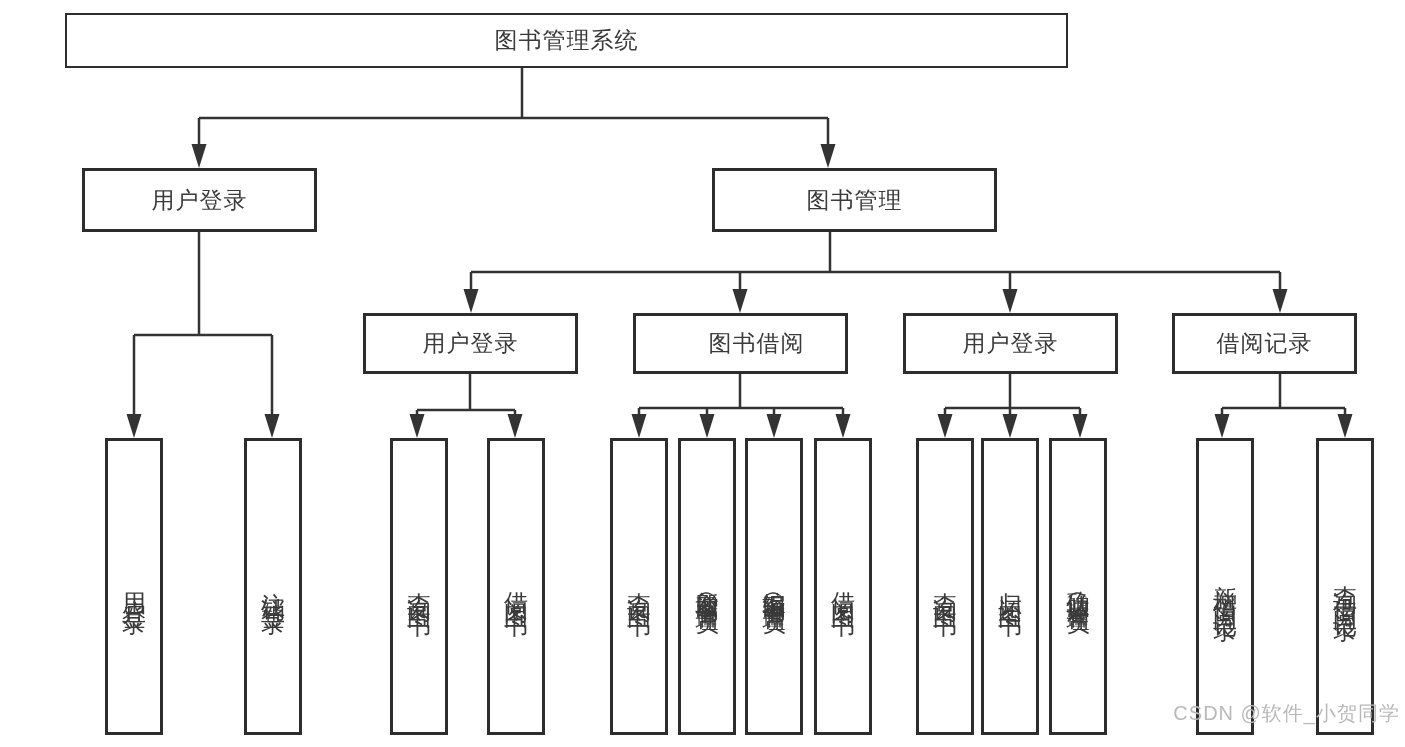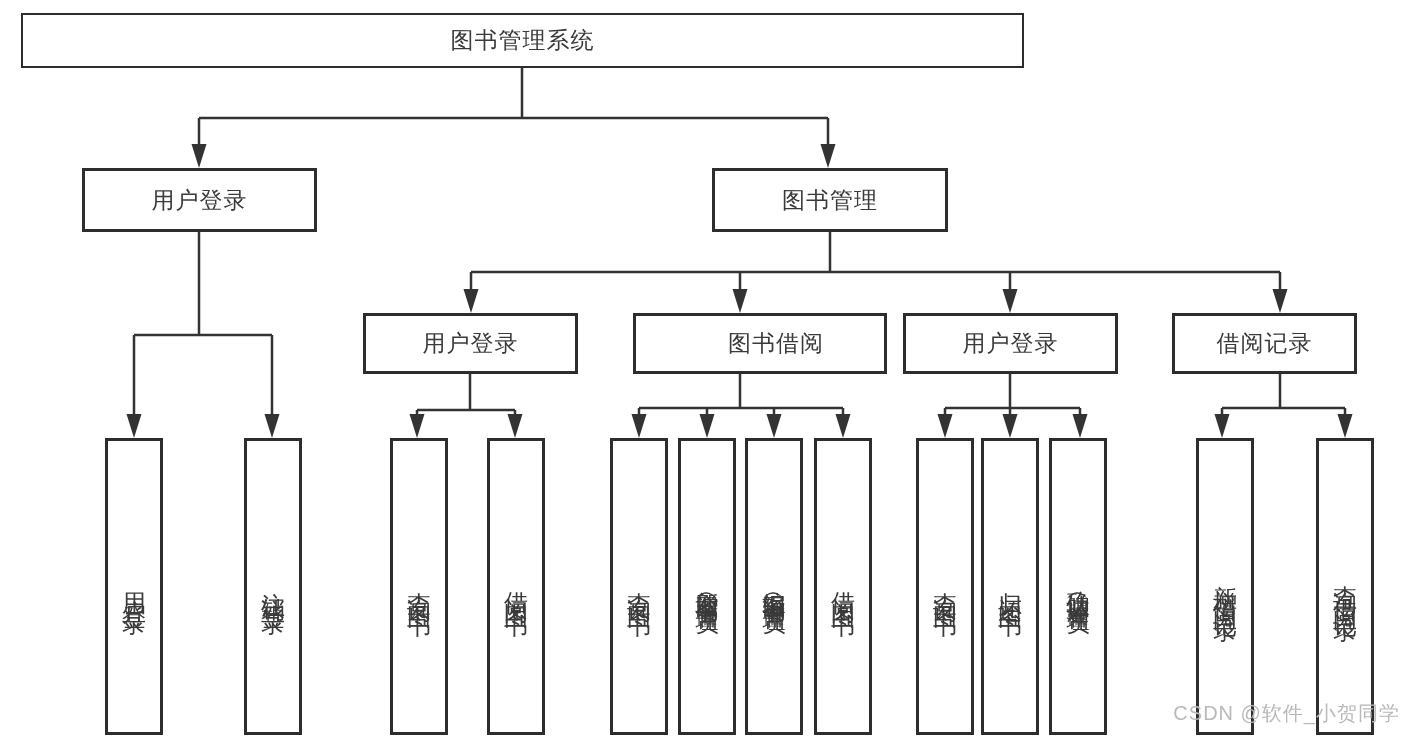--- a/index.html
+++ b/index.html
@@ -14,21 +14,21 @@
   .box{
     position:absolute;
     box-sizing:border-box;
     background:#ffffff;
     border:3px solid #2d2d2d;
     display:flex;align-items:center;justify-content:center;
     color:#3a3a3a;
     text-align:center;
   }
   .h{font-size:23px;letter-spacing:1px;}
-  .root{border-width:2.5px;}
+  .root{border-width:2.5px;margin-left:44px;}
   .v{
     writing-mode:vertical-rl;
     text-orientation:mixed;
     font-size:24px;
     letter-spacing:7px;
     line-height:1;
   }
   .v.tight{letter-spacing:3px;font-size:23px;}
   #watermark{
     position:absolute;
@@ -79,24 +79,24 @@
       <polygon points="1002.5,414 1017.5,414 1010,438"></polygon>
       <polygon points="1072.5,414 1087.5,414 1080,438"></polygon>
       <polygon points="1214.5,414 1229.5,414 1222,438"></polygon>
       <polygon points="1337.5,414 1352.5,414 1345,438"></polygon>
     </g>
   </svg>
 
   <div class="box h root" style="left:21px;top:13px;width:1003px;height:55px;">图书管理系统</div>
 
   <div class="box h" style="left:82px;top:168px;width:235px;height:64px;">用户登录</div>
-  <div class="box h" style="left:712px;top:168px;width:236px;height:64px;">图书管理</div>
+  <div class="box h" style="left:712px;top:168px;width:285px;height:64px;">图书管理</div>
 
   <div class="box h" style="left:363px;top:313px;width:215px;height:61px;">用户登录</div>
-  <div class="box h" style="left:633px;top:313px;width:254px;height:61px;padding-left:32px;">图书借阅</div>
+  <div class="box h" style="left:633px;top:313px;width:215px;height:61px;padding-left:32px;">图书借阅</div>
   <div class="box h" style="left:903px;top:313px;width:215px;height:61px;">用户登录</div>
   <div class="box h" style="left:1172px;top:313px;width:185px;height:61px;">借阅记录</div>
 
   <div class="box v" style="left:105px;top:438px;width:58px;height:297px;">用户登录</div>
   <div class="box v" style="left:244px;top:438px;width:58px;height:297px;">注销登录</div>
 
   <div class="box v" style="left:390px;top:438px;width:58px;height:297px;">查询图书</div>
   <div class="box v" style="left:487px;top:438px;width:58px;height:297px;">借阅图书</div>
 
   <div class="box v" style="left:610px;top:438px;width:58px;height:297px;">查询图书</div>

